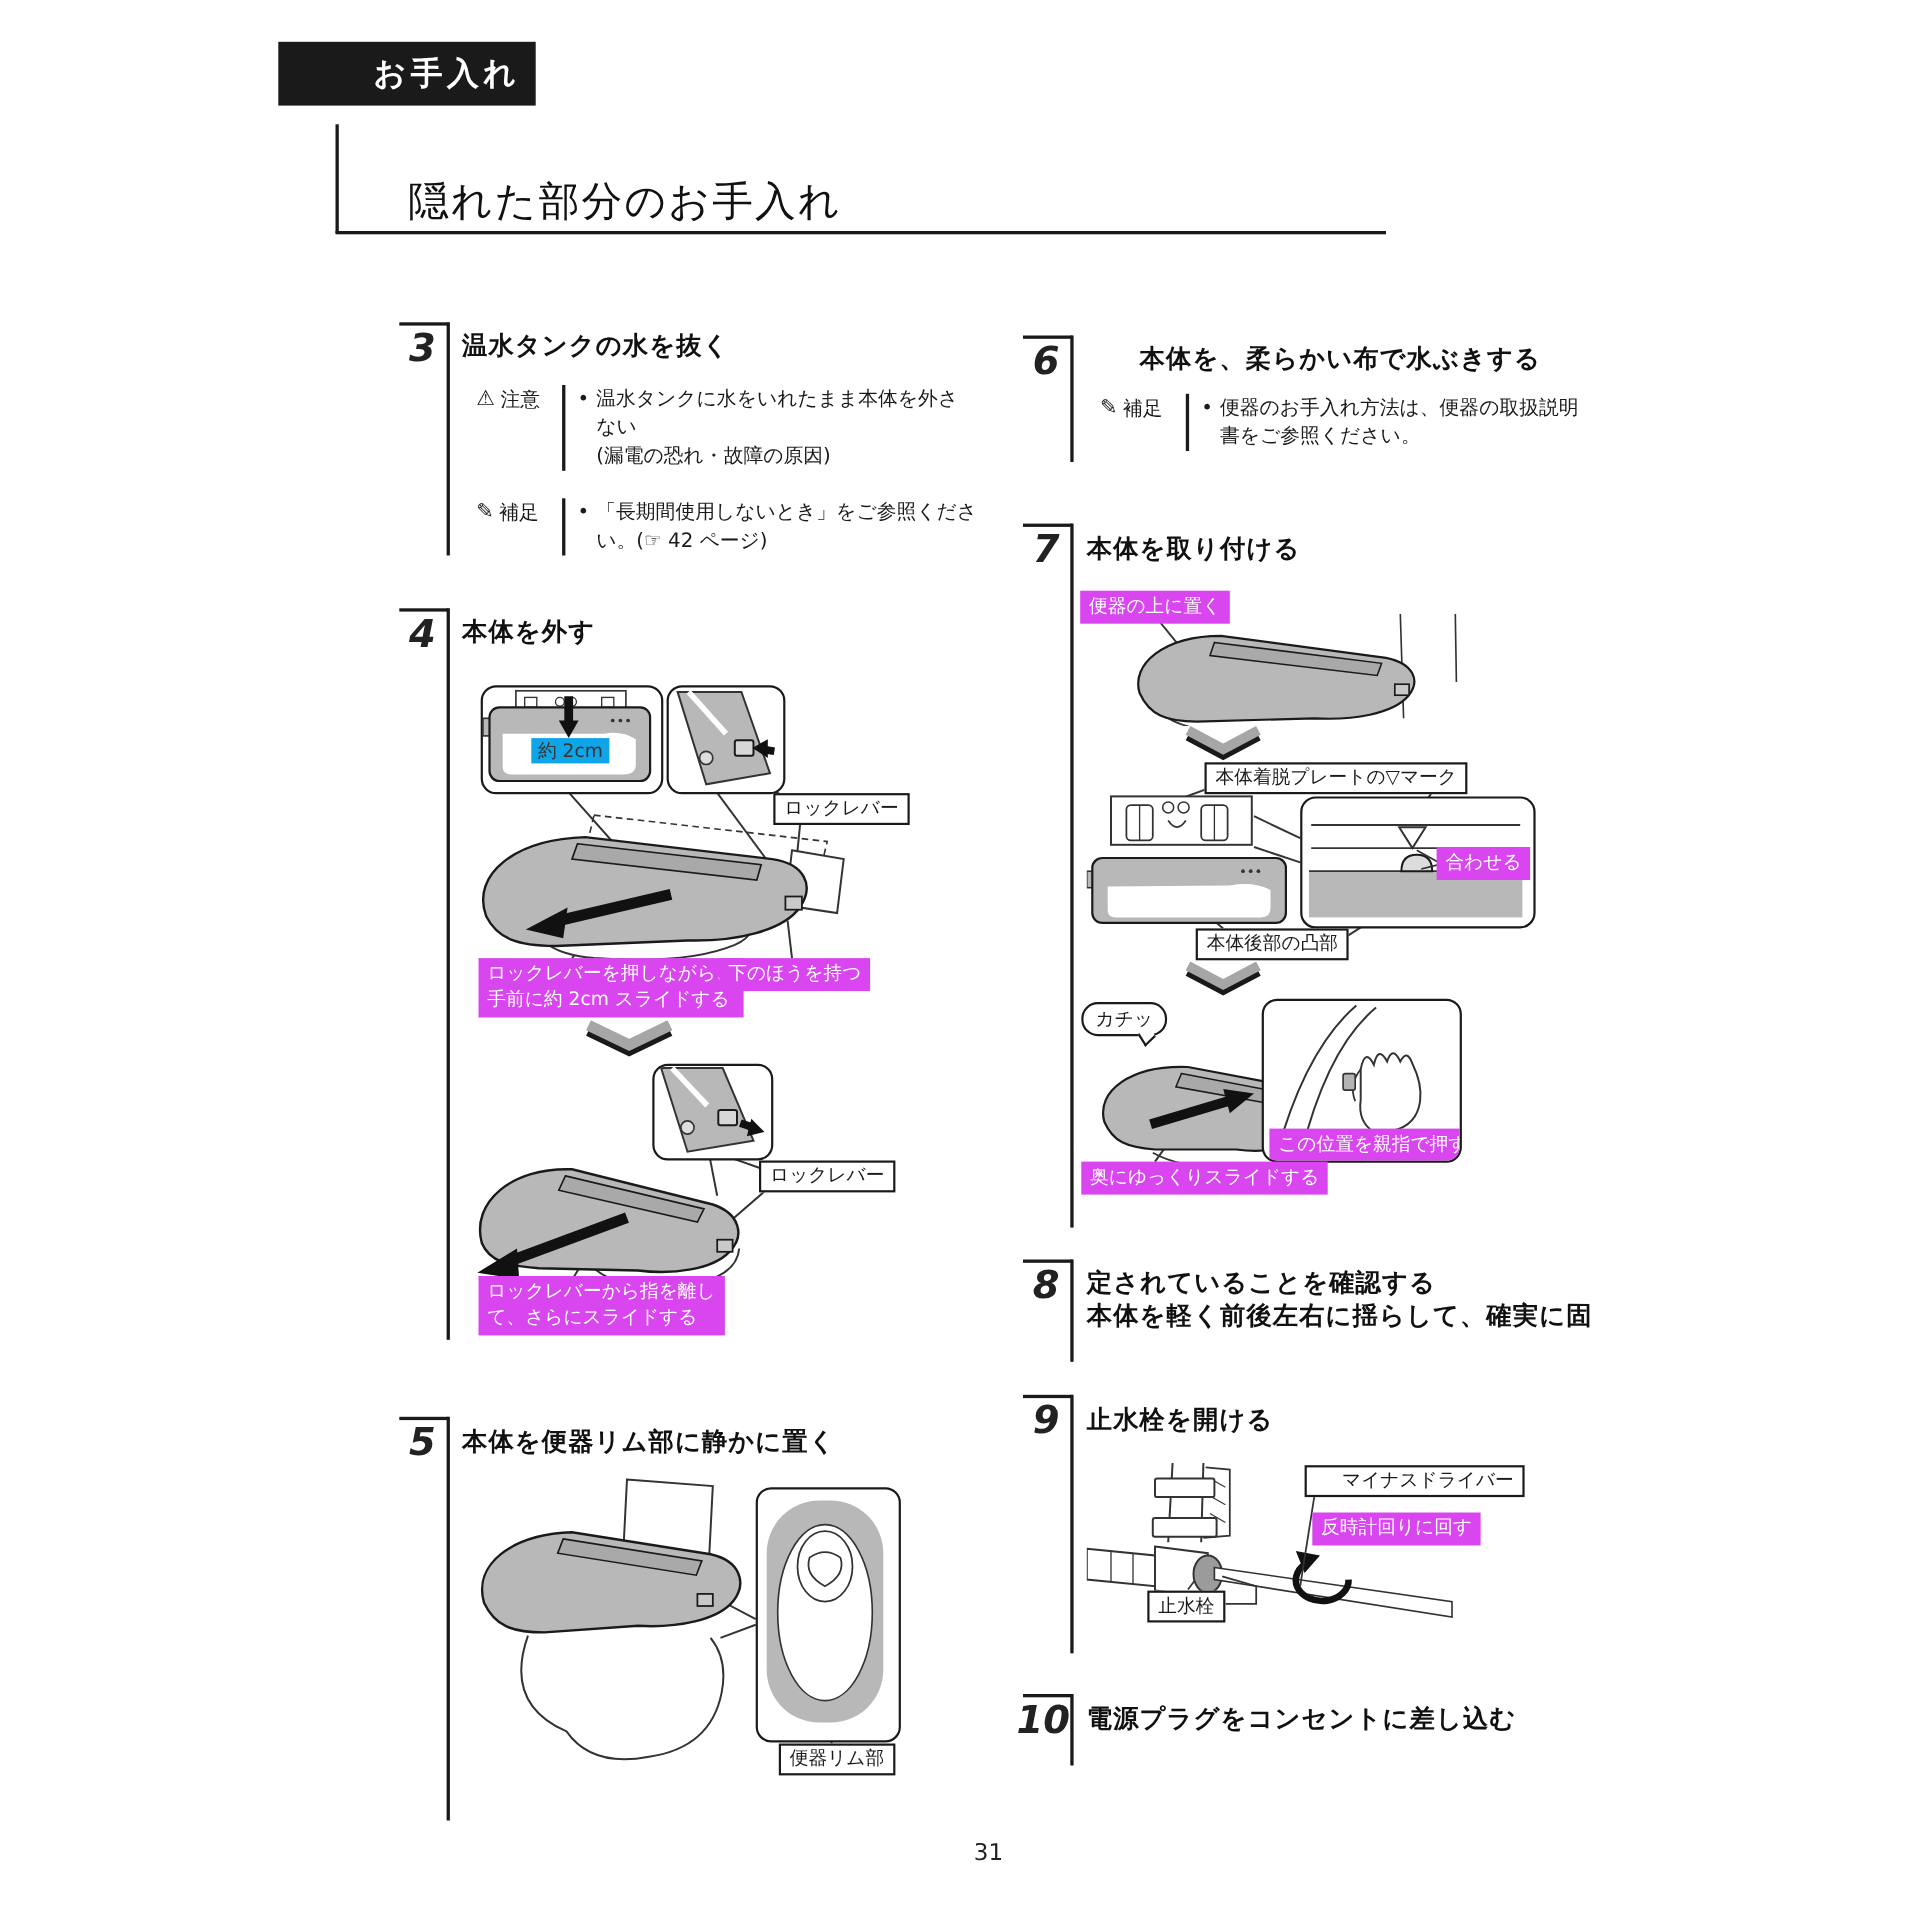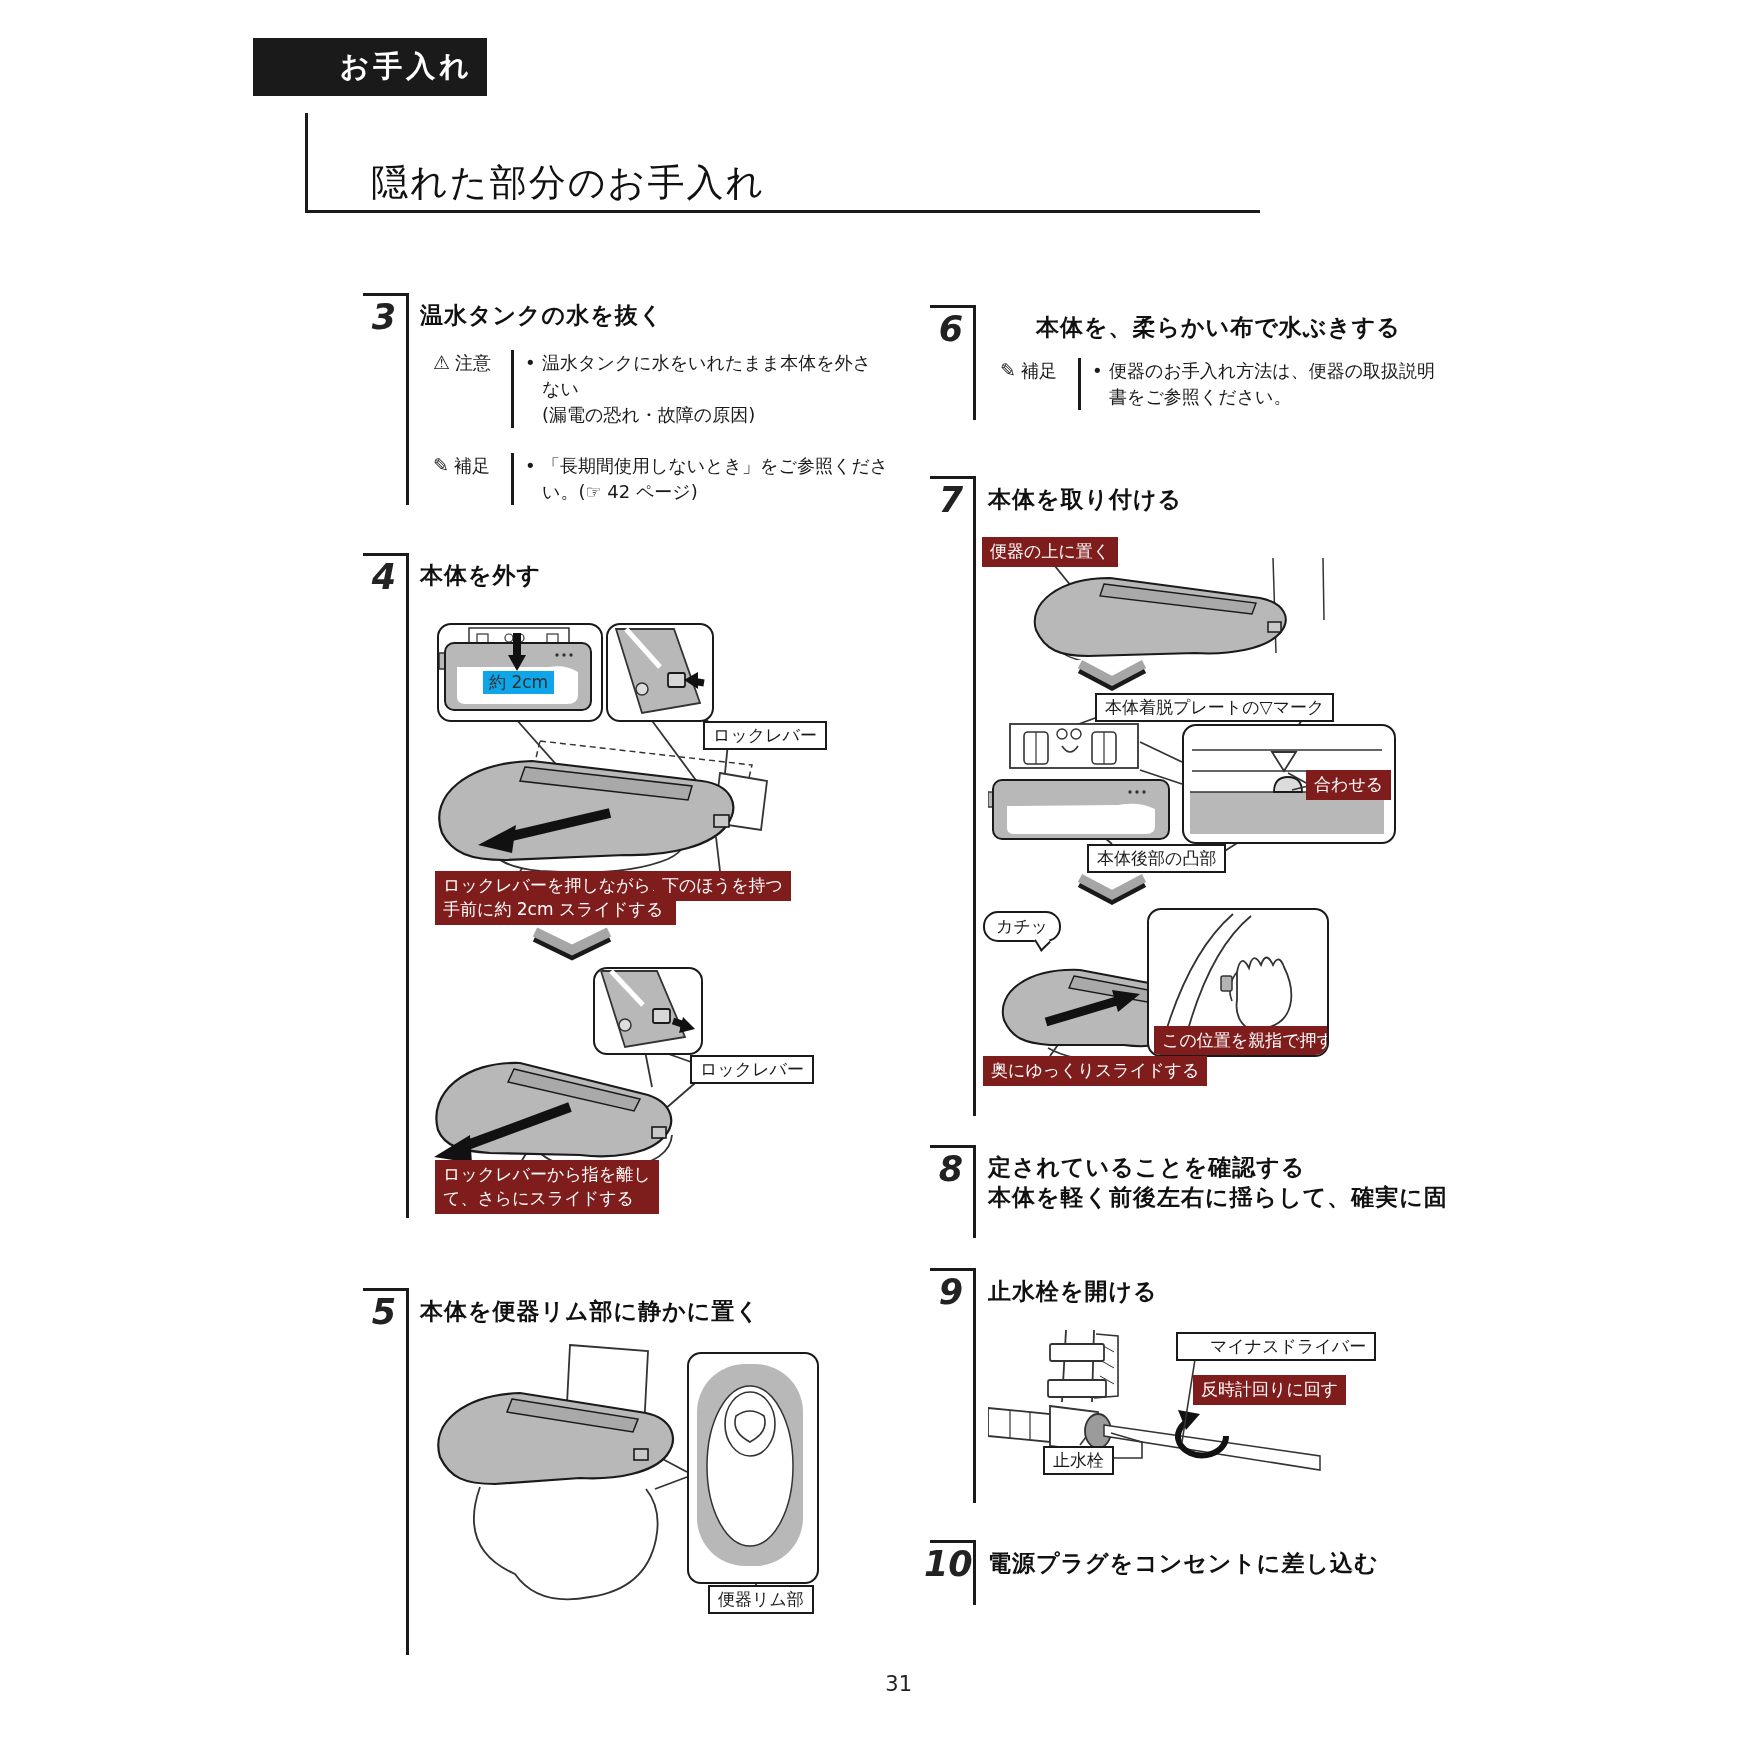--- a/index.html
+++ b/index.html
@@ -15,21 +15,21 @@
   .note{position:absolute;display:flex;align-items:stretch;}
   .nhead{display:flex;gap:5px;font-size:18px;align-items:flex-start;padding-top:1px;width:78px;flex:0 0 78px;}
   .nicon{font-size:19px;line-height:1.2;}
   .ndivider{width:3px;background:#1a1a1a;flex:0 0 3px;}
   .nbody{margin-left:11px;display:flex;font-size:18px;line-height:1.45;}
   .nbullet{width:17px;flex:0 0 17px;}
   .nlines div{white-space:nowrap;}
   .diag{position:absolute;}
   .wlabel{position:absolute;background:#fff;border:2.5px solid #1a1a1a;font-size:17px;
           padding:1px 8px;white-space:nowrap;line-height:1.35;z-index:3;}
-  .blabel{position:absolute;background:#7f1d1d;color:#fff;font-size:17px;
+  .blabel{position:absolute;background:#d946ef;color:#fff;font-size:17px;
           padding:3px 8px;white-space:nowrap;line-height:1.4;z-index:3;}
   .glabel{position:absolute;background:#0ea5e9;color:#333;font-size:17px;padding:0 6px;
           white-space:nowrap;z-index:3;}
   .inset{position:absolute;background:#fff;border:2.5px solid #1a1a1a;border-radius:14px;overflow:hidden;z-index:2;}
   .bubble{position:absolute;background:#fff;border:2.5px solid #1a1a1a;border-radius:15px;
           font-size:17px;padding:2px 11px;white-space:nowrap;z-index:3;}
   .bubble::after{content:"";position:absolute;width:11px;height:11px;background:#fff;
           right:10px;bottom:-8px;border-right:2.5px solid #1a1a1a;border-bottom:2.5px solid #1a1a1a;
           transform:rotate(58deg) skewX(12deg);}
   .chev{position:absolute;z-index:1;}
@@ -367,21 +367,21 @@
     <line x1="42" y1="82" x2="42" y2="110" stroke="#333" stroke-width="1.2"></line>
     <polygon points="62,76 110,82 110,122 62,116" fill="#fff" stroke="#333" stroke-width="1.8"></polygon>
     <ellipse cx="110" cy="101" rx="13" ry="17" fill="#9b9b9b" stroke="#333" stroke-width="1.8"></ellipse>
     <polygon points="116,95 332,126 332,140 116,106" fill="#fff" stroke="#333" stroke-width="1.5"></polygon>
     <path d="M238,106 a24,19 0 1 1 -36,-16" fill="none" stroke="#111" stroke-width="6"></path>
     <polygon points="190,80 212,84 198,100" fill="#111"></polygon>
     <line x1="208" y1="23" x2="194" y2="112" stroke="#333" stroke-width="1.6"></line>
     <line x1="92" y1="115" x2="98" y2="107" stroke="#333" stroke-width="1.6"></line>
     <polyline points="126,128 154,128 154,112 123,103" fill="none" stroke="#333" stroke-width="1.6"></polyline>
   </svg>
-  <div class="wlabel" style="left:188px;top:2px;padding-left:32px;">マイナスドライバー</div>
+  <div class="wlabel" style="left:198px;top:2px;padding-left:32px;">マイナスドライバー</div>
   <div class="blabel" style="left:205px;top:45px;">反時計回りに回す</div>
   <div class="wlabel" style="left:55px;top:116px;">止水栓</div>
 </div>
 
 <div class="hline" style="left:930px;top:1540px;width:45px;"></div>
 <div class="vline" style="left:973px;top:1540px;height:65px;"></div>
 <div class="num" style="left:924px;top:1544px;width:48px;">10</div>
 <div class="shead" style="left:988px;top:1548px;">電源プラグをコンセントに差し込む</div>
 
 <div class="pagenum" style="left:842px;top:1672px;">31</div>

